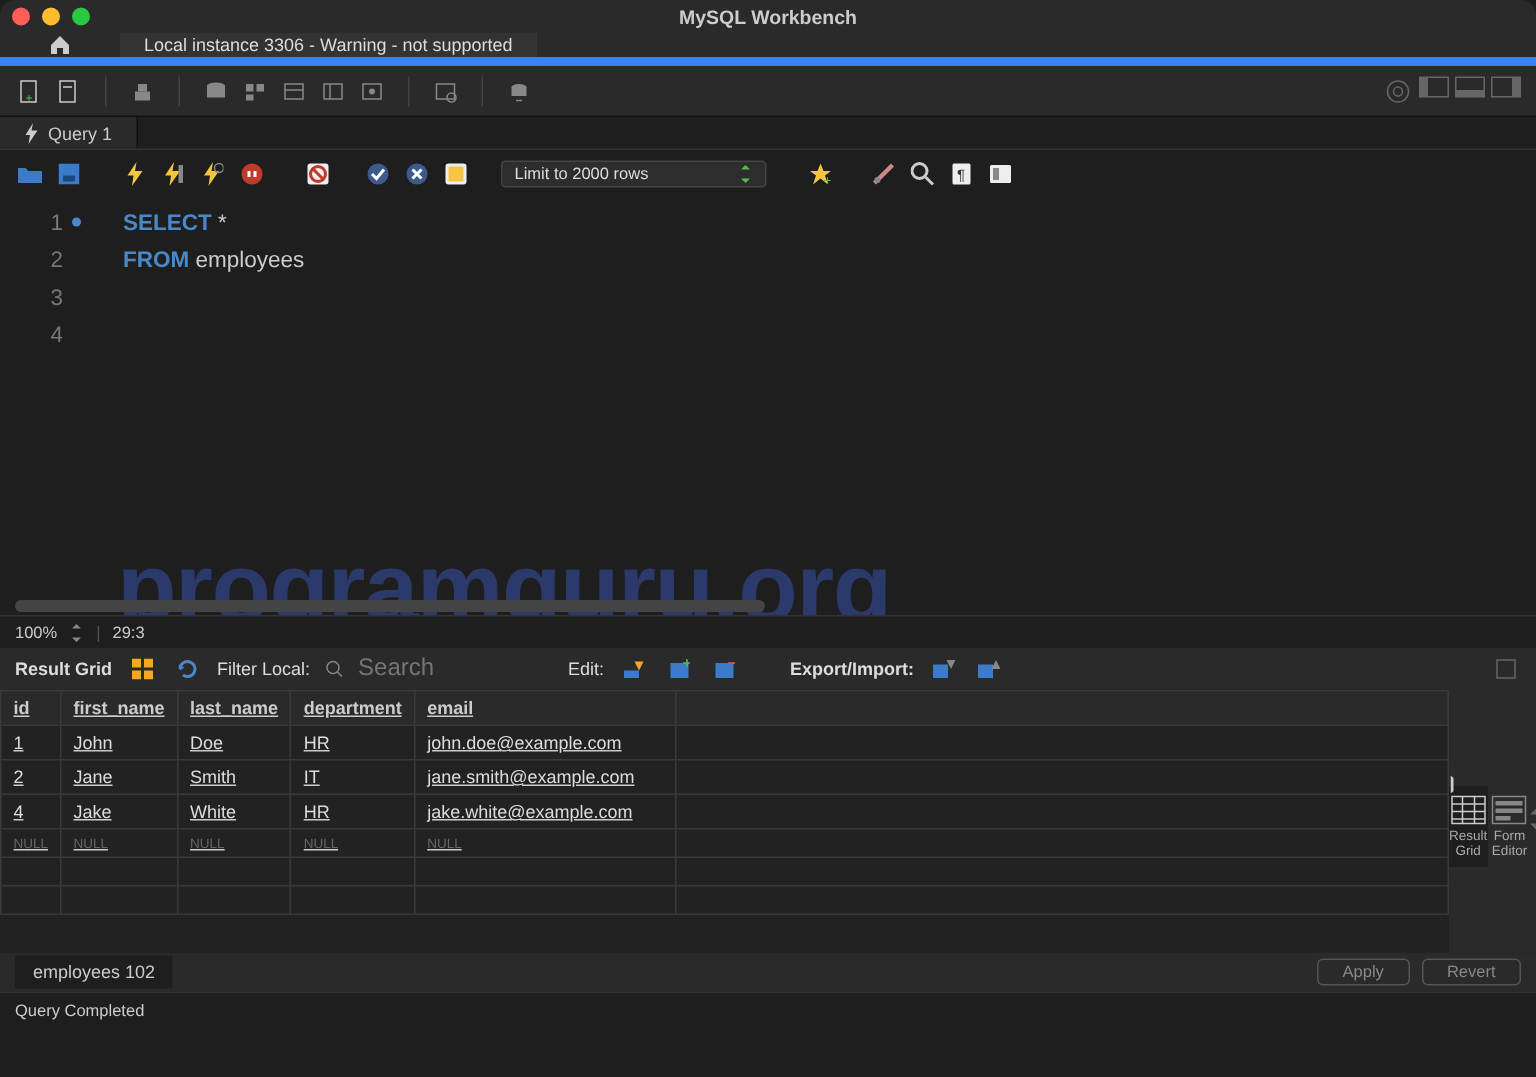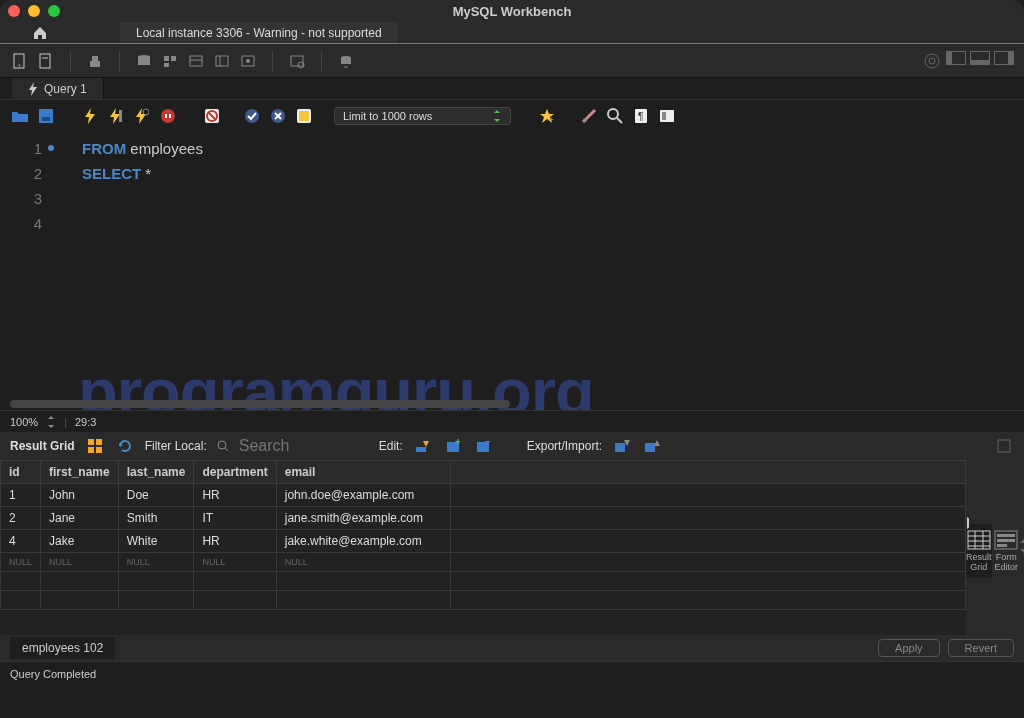--- a/index.html
+++ b/index.html
@@ -2,48 +2,48 @@
 <html><head>
 <meta charset="utf-8">
 <style>
 * { margin:0; padding:0; box-sizing:border-box; font-family:-apple-system,BlinkMacSystemFont,"Segoe UI",sans-serif; }
 body { background:#1e1e1e; color:#ccc; width:1024px; height:718px; overflow:hidden; position:relative; }
 .titlebar { height:22px; background:#2a2a2a; display:flex; align-items:center; padding:0 8px; position:relative; border-radius:10px 10px 0 0;}
 .traffic { display:flex; gap:8px; }
 .dot { width:12px; height:12px; border-radius:50%; }
 .dot.red{background:#ff5f57}.dot.yellow{background:#febc2e}.dot.green{background:#28c840}
 .title { position:absolute; left:50%; transform:translateX(-50%); font-size:13px; color:#ccc; font-weight:600;}
-.tabrow { height:22px; background:#2a2a2a; display:flex; align-items:center; border-bottom:1px solid #3b82f6;gap:40px;}
+.tabrow { height:22px; background:#2a2a2a; display:flex; align-items:center; border-bottom:6px solid #3b82f6;}
 .home-icon{width:80px;display:flex;justify-content:center;align-items:center;height:100%;}
 .conntab { padding:0 16px; height:100%; display:flex; align-items:center; font-size:12px; color:#ddd; background:#333;}
 .toolbar1 { height:34px; background:#2a2a2a; display:flex; align-items:center; padding:0 10px; gap:8px; border-bottom:1px solid #111;}
 .tb-group{display:flex;gap:6px;align-items:center;}
 .tb-sep{width:1px;height:20px;background:#444;margin:0 6px;}
 .ico{width:20px;height:20px;display:inline-flex;align-items:center;justify-content:center;color:#ccc;}
 .querytab-row{height:22px;background:#1e1e1e;display:flex;align-items:center;border-bottom:1px solid #333;}
-.querytab{height:100%;padding:0 16px;display:flex;align-items:center;gap:6px;font-size:12px;background:#2a2a2a;border-right:1px solid #111;margin-left:12px;}
+.querytab{height:100%;padding:0 16px;display:flex;align-items:center;gap:6px;font-size:12px;background:#2a2a2a;border-right:1px solid #111;}
 .toolbar2{height:32px;background:#1e1e1e;display:flex;align-items:center;padding:0 10px;gap:6px;}
 .limit-dd{background:#2d2d2d;border:1px solid #444;border-radius:3px;font-size:11px;color:#ddd;padding:2px 8px;display:flex;align-items:center;gap:60px;}
 .editor{background:#1e1e1e;height:278px;position:relative;overflow:hidden;}
 .gutter{position:absolute;left:0;top:0;width:60px;height:100%;text-align:right;padding-right:18px;padding-top:4px;font-family:Menlo,monospace;font-size:15px;color:#777;line-height:25px;}
 .gutter .ln{position:relative;}
 .gutter .dotm{position:absolute;right:-12px;top:9px;width:6px;height:6px;border-radius:50%;background:#4a88c7;}
 .code{position:absolute;left:82px;top:4px;font-family:Menlo,monospace;font-size:15px;line-height:25px;}
 .kw{color:#4a88c7;font-weight:bold;}
 .op{color:#ccc;}
 .str{color:#ce915b;}
 .hl{background:#3a3a3a;display:inline-block;width:924px;margin-left:-82px;padding-left:82px;}
 .watermark{position:absolute;left:78px;top:222px;font-size:65px;font-weight:700;color:#2b3a6b;letter-spacing:-1px;white-space:nowrap;}
 .statusbar1{height:22px;background:#1e1e1e;display:flex;align-items:center;padding:0 10px;font-size:11px;color:#ccc;gap:8px;border-top:1px solid #333;}
 .resbar{height:28px;background:#2a2a2a;display:flex;align-items:center;padding:0 10px;font-size:12px;gap:10px;font-weight:600;}
 .resbar .lbl{color:#ddd;}
 .search-in{background:#2a2a2a;border:none;font-size:16px;color:#888;width:80px;}
 .grid-wrap{display:flex;height:175px;}
 .grid{flex:1;background:#222;overflow:auto;}
-table{border-collapse:collapse;width:100%;font-size:12px;}
+table{border-collapse:collapse;width:100%;font-size:12px;text-decoration:underline;}
 th{background:#2a2a2a;color:#ccc;text-align:left;font-weight:600;padding:4px 8px;border:1px solid #3a3a3a;height:20px;}
 td{padding:4px 8px;border:1px solid #3a3a3a;color:#ddd;height:19px;}
 td.null{color:#666;font-size:9px;}
 .sidepanel{width:58px;background:#2a2a2a;display:flex;flex-direction:row;align-items:center;padding-top:6px;gap:0;}
 .sp-item{display:flex;flex-direction:column;align-items:center;font-size:9px;color:#aaa;padding:6px 0;width:100%;}
 .sp-item.active{background:#1e1e1e;}
 .sp-item .ic{width:24px;height:20px;margin-bottom:2px;}
 .footer{height:26px;background:#2a2a2a;display:flex;align-items:center;padding:0 10px;font-size:12px;justify-content:space-between;}
 .btn{background:#2a2a2a;border:1px solid #555;border-radius:4px;padding:2px 16px;font-size:11px;color:#888;text-align:right;}
 .statusbar2{height:24px;background:#1e1e1e;display:flex;align-items:center;padding:0 10px;font-size:11px;color:#ccc;border-top:1px solid #333;}
@@ -234,21 +234,21 @@
       </svg>
     </span>
   <span class="ico">
       <svg width="16" height="16">
         <rect x="1" y="1" width="14" height="14" fill="#eee" rx="2"></rect>
         <rect x="3" y="3" width="10" height="10" fill="#f5c542"></rect>
       </svg>
     </span>
   <div style="width:8px"></div>
   <div class="limit-dd">
-    <span>Limit to 1000 rows</span>
+    <span>Limit to 2000 rows</span>
     <svg width="10" height="12">
         <path d="M2 3 L8 3 L5 0 Z M2 9 L8 9 L5 12 Z" fill="#5b5"></path>
       </svg>
   </div>
   <div style="width:14px"></div>
   <span class="ico">
       <svg width="16" height="16">
         <path d="M8 1 L10 6 L15 6 L11 9 L13 15 L8 11 L3 15 L5 9 L1 6 L6 6 Z" fill="#f5c542"></path>
         <text x="10" y="15" font-size="9" fill="#5b5">+</text>
       </svg>
@@ -281,22 +281,22 @@
 </div>
 
 <div class="editor">
   <div class="gutter">
     <div class="ln"><span>1</span><span class="dotm"></span></div>
     <div class="ln">2</div>
     <div class="ln">3</div>
     <div class="ln">4</div>
   </div>
   <div class="code">
+    <div><span class="kw">SELECT</span><span class="op"> *</span></div>
     <div><span class="kw">FROM</span><span class="op"> employees</span></div>
-    <div><span class="kw">SELECT</span><span class="op"> *</span></div>
     <div>&nbsp;</div>
   </div>
   <div class="watermark">programguru.org</div>
   <div class="sb-thumb"></div>
 </div>
 
 <div class="statusbar1">
   <span>100%</span>
   <svg width="10" height="12">
       <path d="M2 3 L8 3 L5 0 Z M2 9 L8 9 L5 12 Z" fill="#888"></path>
@@ -341,21 +341,21 @@
         <text x="9" y="6" font-size="10" fill="#5b5">+</text>
       </svg>
     </span>
   <span class="ico">
       <svg width="14" height="14">
         <rect x="1" y="3" width="12" height="10" fill="#3b7bc9"></rect>
         <text x="9" y="6" font-size="10" fill="#d55">−</text>
       </svg>
     </span>
   <div style="width:14px"></div>
-  <span class="lbl" style="font-weight:normal">Export/Import:</span>
+  <span class="lbl" style="font-weight:bold">Export/Import:</span>
   <span class="ico">
       <svg width="16" height="14">
         <rect x="1" y="4" width="10" height="9" fill="#3b7bc9"></rect>
         <path d="M10 1 L16 1 L13 7 Z" fill="#888"></path>
       </svg>
     </span>
   <span class="ico">
       <svg width="16" height="14">
         <rect x="1" y="4" width="10" height="9" fill="#3b7bc9"></rect>
         <path d="M10 7 L16 7 L13 1 Z" fill="#888"></path>

